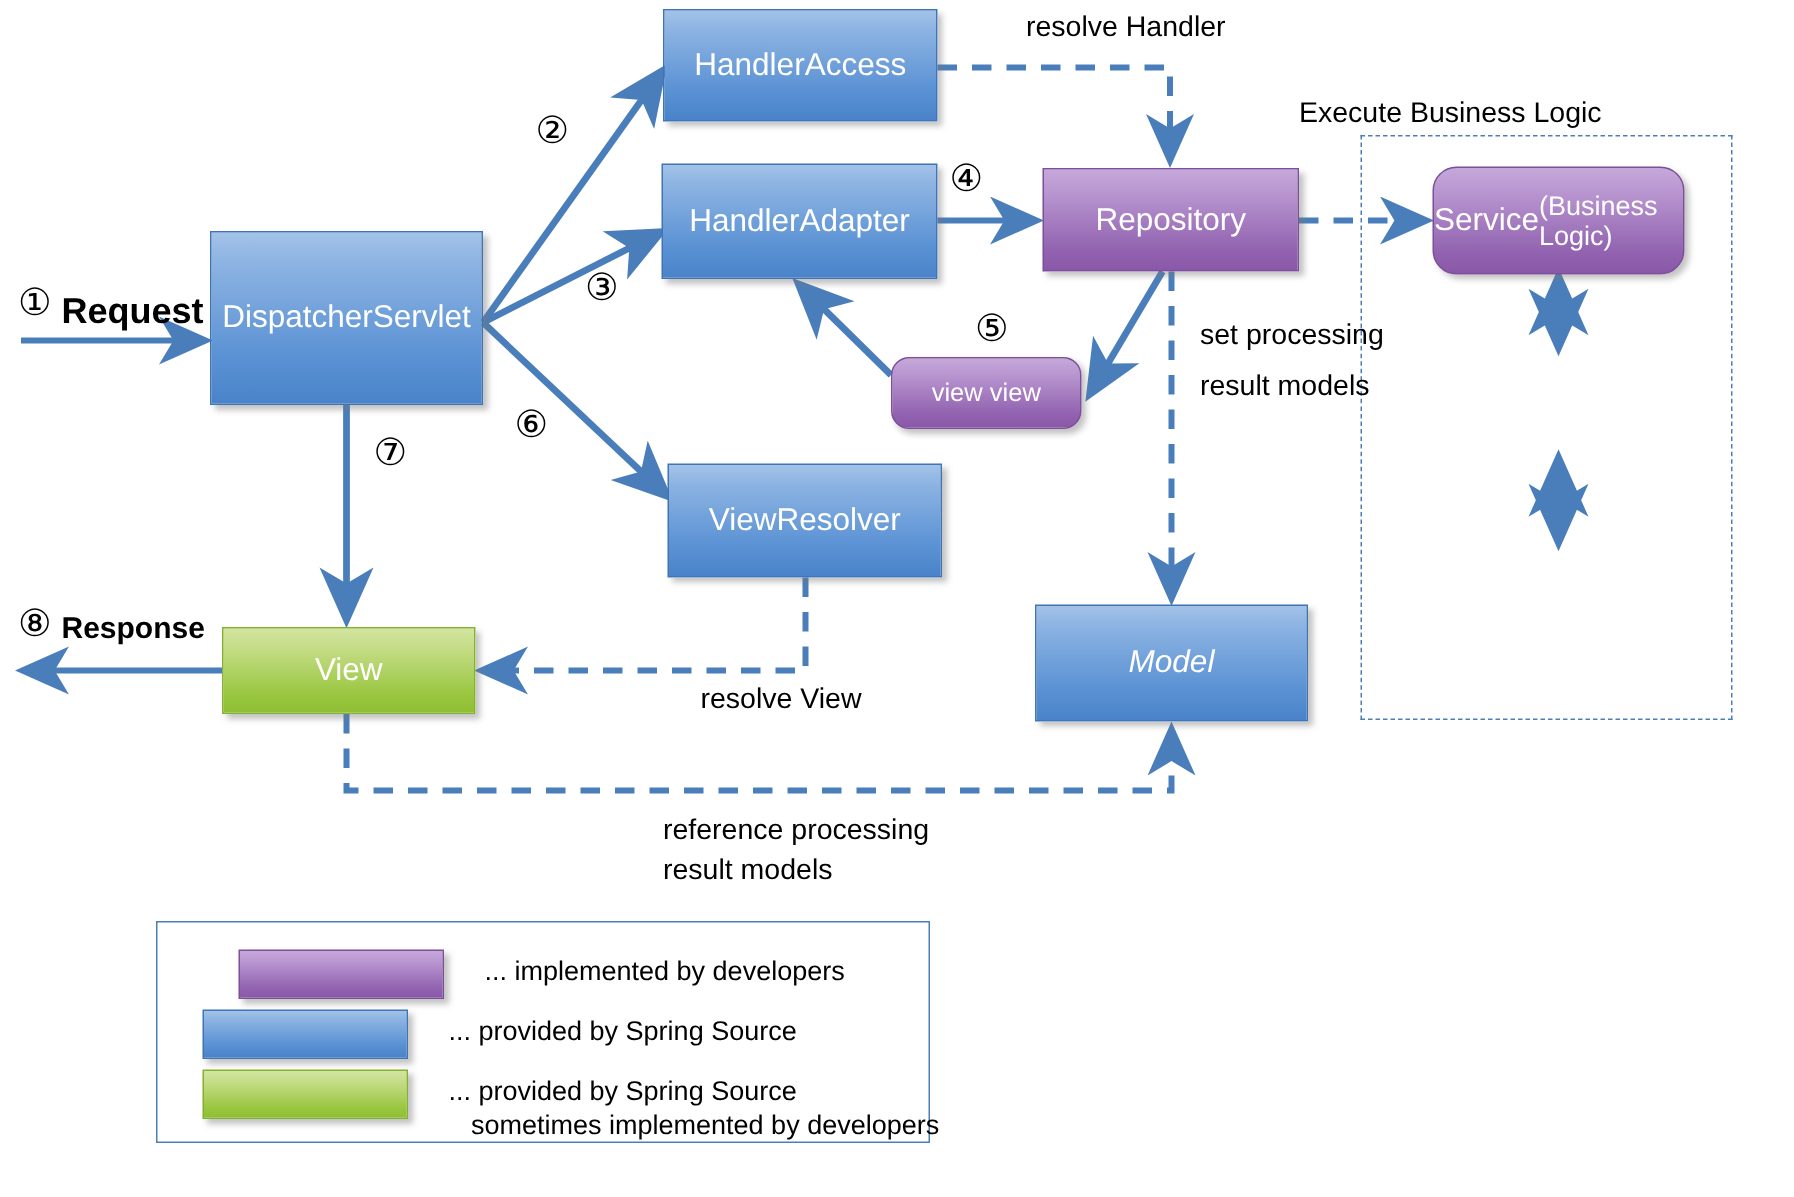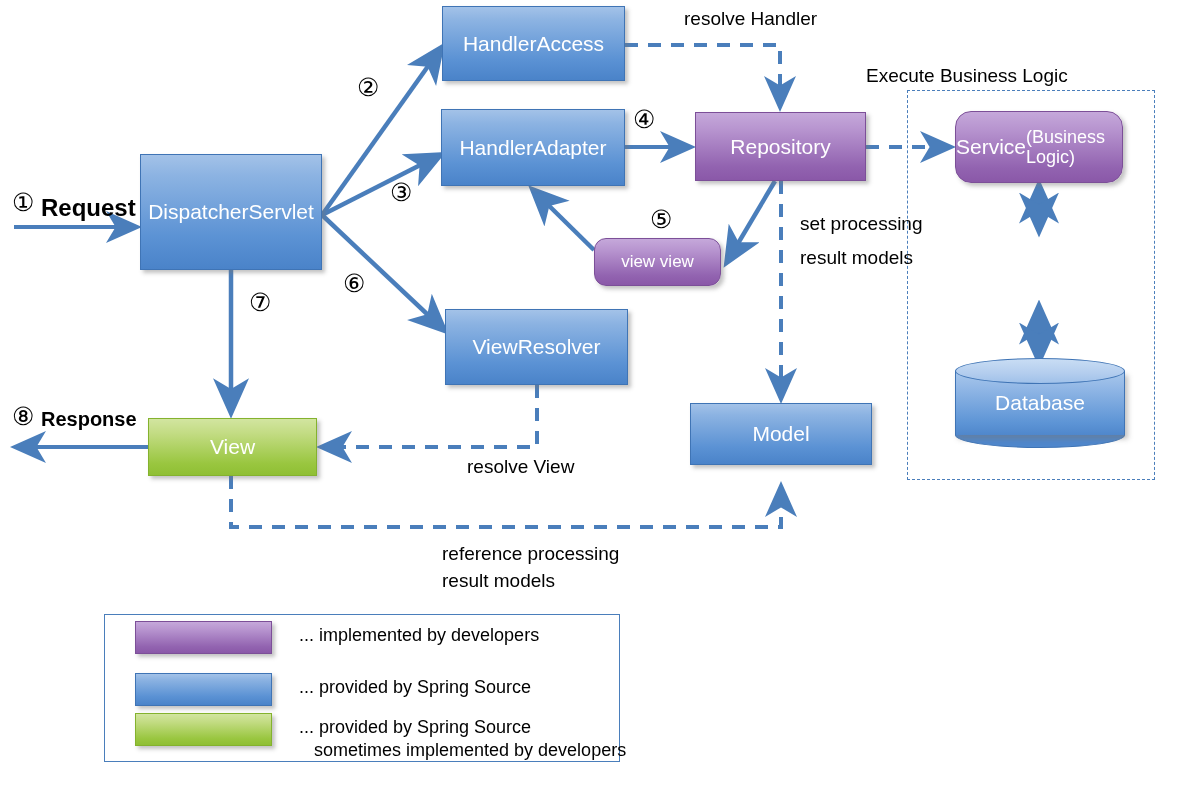--- a/index.html
+++ b/index.html
@@ -236,57 +236,51 @@
 
   <div class="node blue-box" style="left:445px; top:309px; width:183px; height:76px; font-size:21px;">
     <span class="ln">View</span>
     <span class="ln">Resolver</span>
   </div>
 
   <div class="node green-box" style="left:148px; top:418px; width:169px; height:58px; font-size:21px;">
     <span class="ln">View</span>
   </div>
 
-  <div class="node blue-box" style="left:690px; top:403px; width:182px; height:62px; font-size:21px;">
+  <div class="node blue-box" style="left:690px; top:403px; width:182px; height:78px; font-size:21px;font-style:italic;">
     <span class="ln">Model</span>
   </div>
 
   <div class="node purple-box" style="left:955px; top:111px; width:168px; height:72px; font-size:21px;border-radius:16px;">
     <span class="ln">Service</span>
     <span class="ln sub">(Business Logic)</span>
   </div>
 
 
-  <div class="db" style="left:955px; top:358px; width:170px; height:90px;">
-    <div class="db-bottom"></div>
-    <div class="db-body"></div>
-    <div class="db-top"></div>
-    <div class="db-label">Database</div>
-  </div>
 
   <div class="step" style="left:12px; top:190px;">①</div>
   <div class="step" style="left:357px; top:75px;">②</div>
   <div class="step" style="left:390px; top:180px;">③</div>
   <div class="step" style="left:633px; top:107px;">④</div>
   <div class="step" style="left:650px; top:207px;">⑤</div>
   <div class="step" style="left:343px; top:271px;">⑥</div>
   <div class="step" style="left:249px; top:290px;">⑦</div>
   <div class="step" style="left:12px; top:404px;">⑧</div>
 
   <div class="lbl bold" style="left:41px; top:193px; font-size:24px;">Request</div>
   <div class="lbl bold" style="left:41px; top:407px; font-size:20px;">Response</div>
   <div class="lbl" style="left:684px; top:7px;">resolve Handler</div>
   <div class="lbl" style="left:800px; top:212px;text-align:center;">set processing</div>
   <div class="lbl" style="left:800px; top:246px;">result models</div>
   <div class="lbl" style="left:467px; top:455px;">resolve View</div>
   <div class="lbl" style="left:442px; top:542px;">reference processing</div>
   <div class="lbl" style="left:442px; top:569px;">result models</div>
 
   <div id="legend">
-    <div class="legend-row" style="top:6px;">
+    <div class="legend-row" style="top:18px;margin-left:24px;">
       <div class="legend-swatch purple-box"></div>
       <div class="legend-text">... implemented by developers</div>
     </div>
     <div class="legend-row" style="top:58px;">
       <div class="legend-swatch blue-box"></div>
       <div class="legend-text">... provided by Spring Source</div>
     </div>
     <div class="legend-row" style="top:98px;">
       <div class="legend-swatch green-box"></div>
       <div class="legend-text"><span>... provided by Spring Source</span><br><span>   sometimes implemented by developers</span></div>

